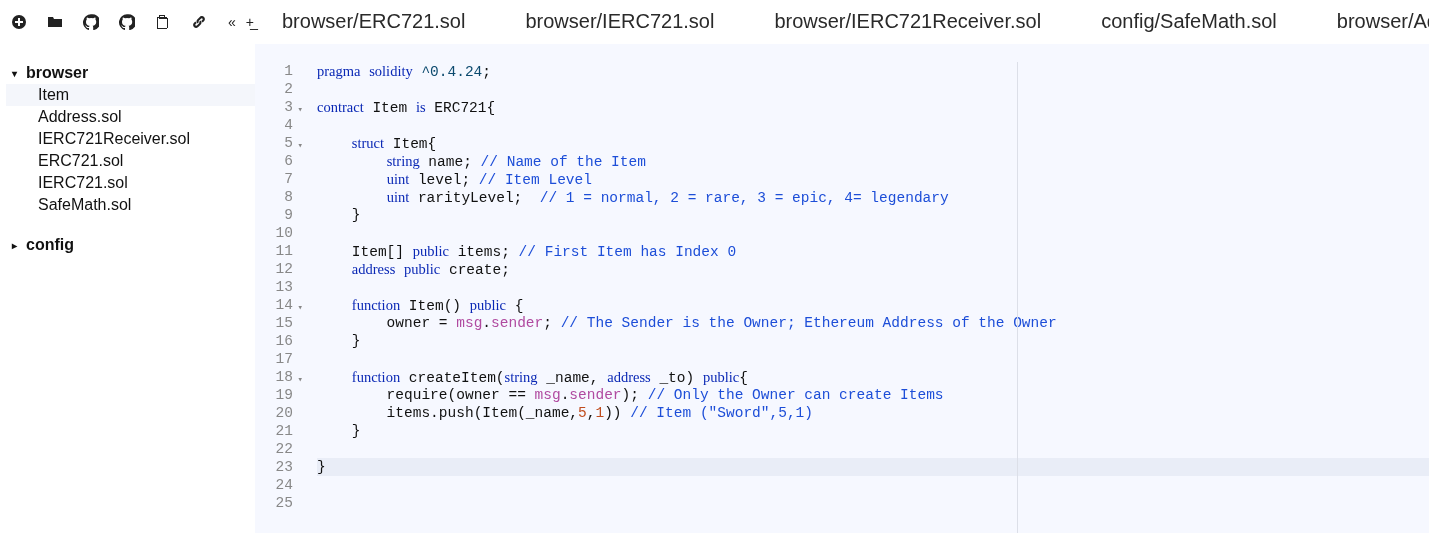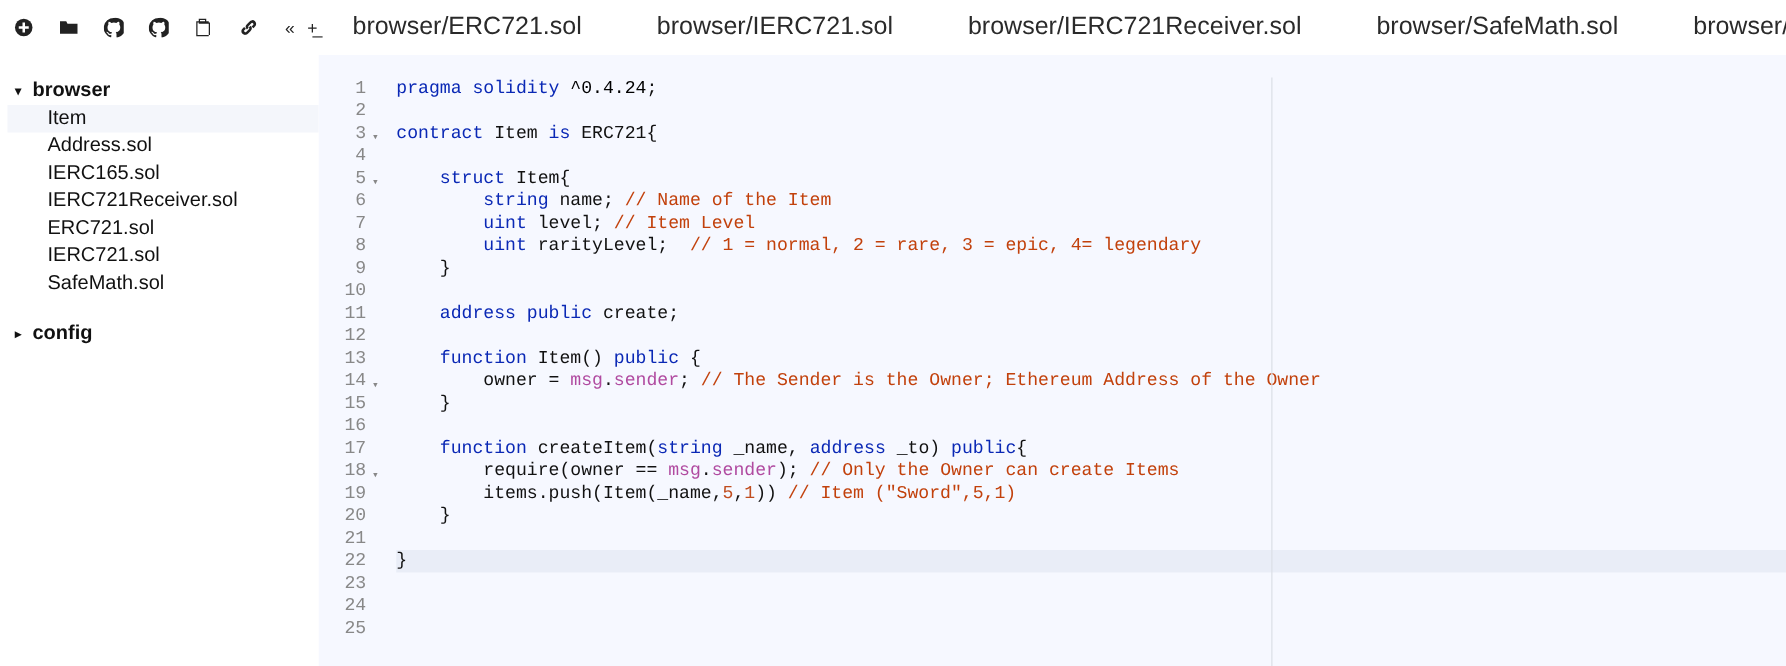--- a/index.html
+++ b/index.html
@@ -82,23 +82,23 @@
     padding-left: 16px;
     position: relative;
   }
   .code .line { height: 18px; white-space: pre; }
   .print-margin {
     position:absolute; top:0; bottom:0; left: 716px;
     border-left: 1px solid #dcdfe8;
   }
 
   
-  .kw  { color: #0a28b5; }       
-  .ver { color: #000000; text-align: right; }       
-  .cmt { color: #c2410c; }       
+  .kw  { color: #0a28b5; font-family: Liberation Serif, serif; }       
+  .ver { color: #0c4a6e; text-align: right; }       
+  .cmt { color: #1d4ed8; }       
   .num { color: #c04d1f; }       
   .op  { color: #b04aa0; }       
   .nm  { color: #111; }          
   .cursor-line { background:#e9edf7; }
 </style>
 </head>
 <body>
 
 <div class="header-row">
 
@@ -139,35 +139,34 @@
 
   <div class="tab-controls">
     <span>«</span>
     <span>+̲</span>
   </div>
 
   <div class="tabs" id="tabs">
       <div class="tab">browser/ERC721.sol</div>
       <div class="tab">browser/IERC721.sol</div>
       <div class="tab">browser/IERC721Receiver.sol</div>
-      <div class="tab">browser/SafeMath.sol</div>
+      <div class="tab">config/SafeMath.sol</div>
       <div class="tab">browser/Address.</div>
     </div>
 </div>
 
 <div class="body-row">
 
   <div class="sidebar" id="sidebar">
       <div class="tree-folder-row">
         <span class="caret">▾</span>
         <span>browser</span>
       </div>
       <div class="tree-file selected">Item</div>
       <div class="tree-file">Address.sol</div>
-      <div class="tree-file">IERC165.sol</div>
       <div class="tree-file">IERC721Receiver.sol</div>
       <div class="tree-file">ERC721.sol</div>
       <div class="tree-file">IERC721.sol</div>
       <div class="tree-file">SafeMath.sol</div>
       <div class="tree-spacer"></div>
       <div class="tree-folder-row">
         <span class="caret">▸</span>
         <span>config</span>
       </div>
     </div>
@@ -205,20 +204,21 @@
     <div class="line"><span class="kw">pragma</span><span class="nm"> </span><span class="kw">solidity</span><span class="nm"> </span><span class="ver">^0.4.24</span><span class="nm">;</span></div>
         <div class="line"></div>
         <div class="line"><span class="kw">contract</span><span class="nm"> Item </span><span class="kw">is</span><span class="nm"> ERC721{</span></div>
         <div class="line"></div>
         <div class="line"><span class="nm">    </span><span class="kw">struct</span><span class="nm"> Item{</span></div>
         <div class="line"><span class="nm">        </span><span class="kw">string</span><span class="nm"> name; </span><span class="cmt">// Name of the Item</span></div>
         <div class="line"><span class="nm">        </span><span class="kw">uint</span><span class="nm"> level; </span><span class="cmt">// Item Level</span></div>
         <div class="line"><span class="nm">        </span><span class="kw">uint</span><span class="nm"> rarityLevel;  </span><span class="cmt">// 1 = normal, 2 = rare, 3 = epic, 4= legendary</span></div>
         <div class="line"><span class="nm">    }</span></div>
         <div class="line"></div>
+        <div class="line"><span class="nm">    Item[] </span><span class="kw">public</span><span class="nm"> items; </span><span class="cmt">// First Item has Index 0</span></div>
         <div class="line"><span class="nm">    </span><span class="kw">address</span><span class="nm"> </span><span class="kw">public</span><span class="nm"> create;</span></div>
         <div class="line"></div>
         <div class="line"><span class="nm">    </span><span class="kw">function</span><span class="nm"> Item() </span><span class="kw">public</span><span class="nm"> {</span></div>
         <div class="line"><span class="nm">        owner = </span><span class="op">msg</span><span class="nm">.</span><span class="op">sender</span><span class="nm">; </span><span class="cmt">// The Sender is the Owner; Ethereum Address of the Owner</span></div>
         <div class="line"><span class="nm">    }</span></div>
         <div class="line"></div>
         <div class="line"><span class="nm">    </span><span class="kw">function</span><span class="nm"> createItem(</span><span class="kw">string</span><span class="nm"> _name, </span><span class="kw">address</span><span class="nm"> _to) </span><span class="kw">public</span><span class="nm">{</span></div>
         <div class="line"><span class="nm">        require(owner == </span><span class="op">msg</span><span class="nm">.</span><span class="op">sender</span><span class="nm">); </span><span class="cmt">// Only the Owner can create Items</span></div>
         <div class="line"><span class="nm">        items.push(Item(_name,</span><span class="num">5</span><span class="nm">,</span><span class="num">1</span><span class="nm">)) </span><span class="cmt">// Item ("Sword",5,1)</span></div>
         <div class="line"><span class="nm">    }</span></div>

